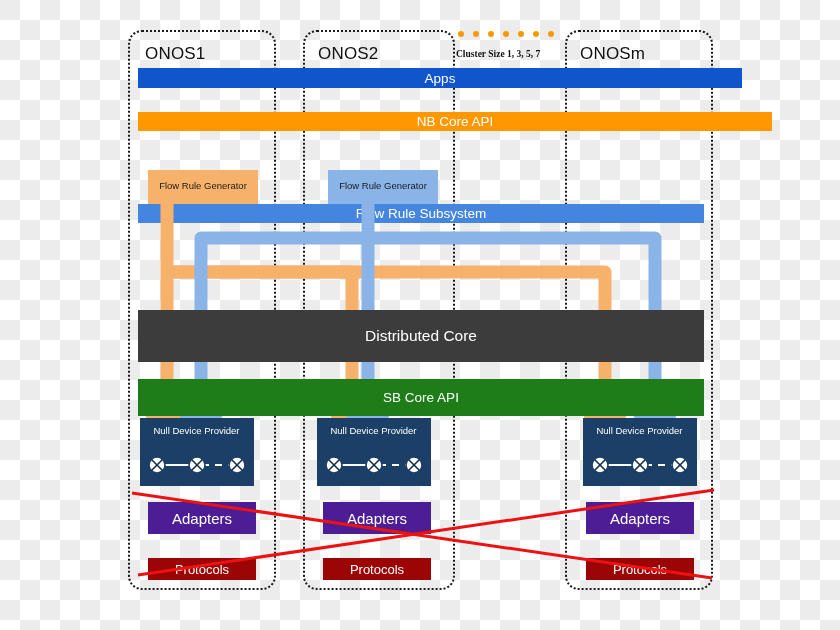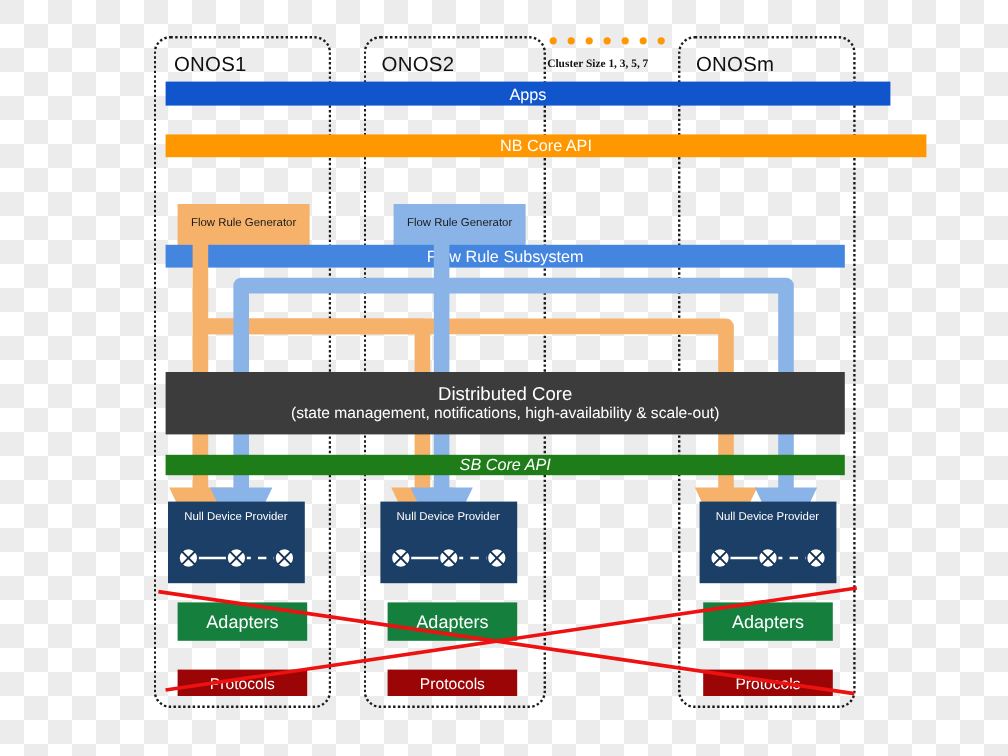--- a/index.html
+++ b/index.html
@@ -75,21 +75,21 @@
   }
   .ndp-net{position:absolute;left:0;right:0;top:32px;height:30px;}
 
   
   .blk{
     position:absolute;
     display:flex;align-items:center;justify-content:center;
     box-sizing:border-box;
     white-space:nowrap;
   }
-  .blk.adapters{background:#15803d;color:#fff;font-size:15px;}
+  .blk.adapters{background:#4c1d95;color:#fff;font-size:15px;}
   .blk.protocols{background:#9c0505;color:#fff;font-size:13px;}
 
   
   .cluster-note{
     position:absolute;
     font-size:9.5px;font-weight:bold;color:#111;
     white-space:nowrap;
     font-family:Liberation Serif, serif;
   }
   .cluster-dots{position:absolute;}
@@ -165,24 +165,23 @@
     <path d="M167,272 L605,272 L605,414" stroke="#f6b26b" stroke-width="13" fill="none" stroke-linejoin="round" marker-end="url(#ah-o)"></path>
 
     <path d="M368,200 L368,414" stroke="#8ab4e8" stroke-width="13" fill="none" marker-end="url(#ah-b)"></path>
 
     <path d="M368,238 L201,238 L201,414" stroke="#8ab4e8" stroke-width="13" fill="none" stroke-linejoin="round" marker-end="url(#ah-b)"></path>
     <path d="M368,238 L655,238 L655,414" stroke="#8ab4e8" stroke-width="13" fill="none" stroke-linejoin="round" marker-end="url(#ah-b)"></path>
   </svg>
 
   <div class="bar core" style="left:138px;top:310px;width:566px;height:52px;">
     <span class="core-t1">Distributed Core</span>
-    <span class="core-t2">(state management, notifications, high-availability &amp; scale-out)</span>
-  </div>
-
-  <div class="bar sb" style="left:138px;top:379px;width:566px;height:17px;font-style:italic;">
+  </div>
+
+  <div class="bar sb" style="left:138px;top:379px;width:566px;height:37px;">
     <span>SB Core API</span>
   </div>
 
   <div class="ndp" style="left:140px;top:418px;width:114px;height:68px;">
     <div class="ndp-label">Null Device Provider</div>
     <svg class="ndp-net" viewBox="0 0 114 30">
       <line x1="24" y1="15" x2="54" y2="15" stroke="#ffffff" stroke-width="2"></line>
       <line x1="62" y1="15" x2="90" y2="15" stroke="#ffffff" stroke-width="2" stroke-dasharray="7,6"></line>
       <g stroke="#1b3f66" stroke-width="1.6" fill="#ffffff">
         <circle cx="17" cy="15" r="8"></circle>

